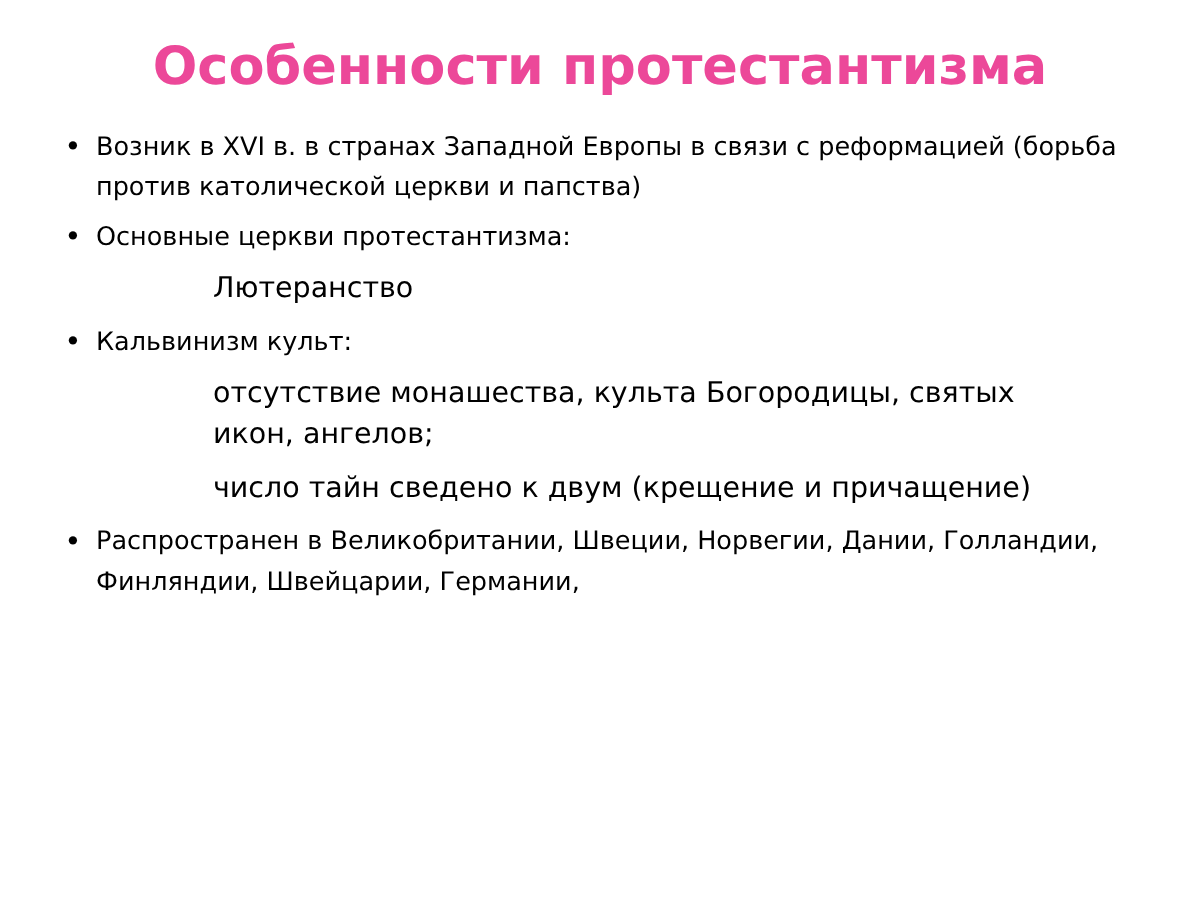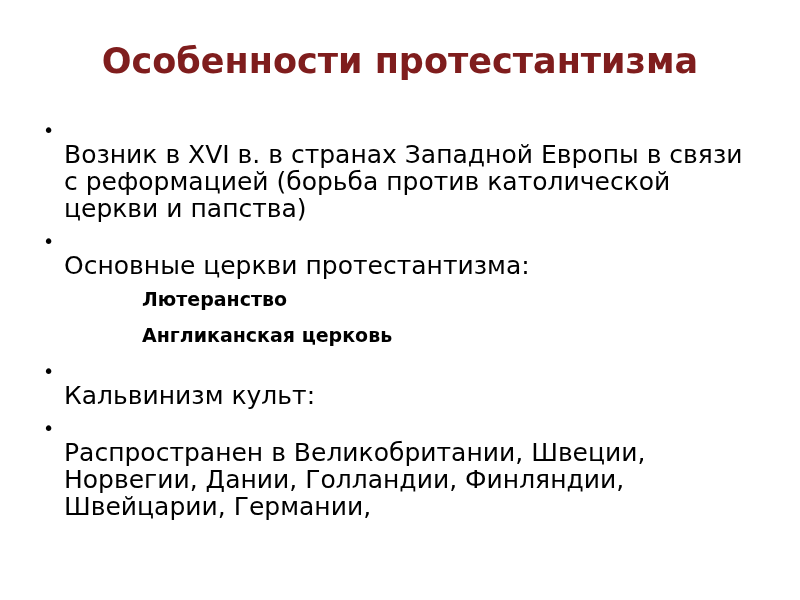--- a/index.html
+++ b/index.html
@@ -19,24 +19,24 @@
     width: 800px;
     height: 600px;
     box-sizing: border-box;
     padding: 0;
   }
   .slide-title {
     font-size: 35px;
     font-weight: bold;
     text-align: center;
     letter-spacing: 0px;
-    margin: 16px;
+    margin: 0;
     padding: 26px 20px 0 20px;
     line-height: 1.1;
-    color: #7f1d1d;
+    color: #ec4899;
   }
   .content {
     margin: 0;
     padding: 20px 34px 0 38px;
   }
   .bullet-row {
     display: flex;
     align-items: flex-start;
     margin-bottom: 2px;
   }
@@ -44,36 +44,34 @@
     flex: 0 0 auto;
     width: 26px;
     font-size: 19px;
     line-height: 27px;
     text-align: left;
     padding-left: 5px;
     box-sizing: border-box;
   }
   .bullet-text {
     flex: 1 1 auto;
-    font-size: 25px;
+    font-size: 17px;
     line-height: 27px;
     padding-right: 10px;
-    margin-top: 24px;
   }
   .sub-item {
     font-size: 19px;
     line-height: 27px;
     margin: 0 0 9px 0;
     padding-left: 104px;
     padding-right: 30px;
   }
   .sub-group {
     margin-top: 7px;
     margin-bottom: 3px;
-    font-weight: bold;
   }
   .level1 {
     margin-bottom: 6px;
   }
 </style>
 </head>
 <body>
 
 <div class="slide">
 
@@ -86,28 +84,31 @@
       <span class="bullet-text">Возник в XVI в. в странах Западной Европы в связи с реформацией (борьба против католической церкви и папства)</span>
     </div>
 
     <div class="bullet-row level1">
       <span class="bullet-mark">•</span>
       <span class="bullet-text">Основные церкви протестантизма:</span>
     </div>
 
     <div class="sub-group">
       <p class="sub-item">Лютеранство</p>
-      <p class="sub-item">Англиканская церковь</p>
     </div>
 
     <div class="bullet-row level1">
       <span class="bullet-mark">•</span>
       <span class="bullet-text">Кальвинизм культ:</span>
     </div>
 
+    <div class="sub-group">
+      <p class="sub-item">отсутствие монашества, культа Богородицы, святых икон, ангелов;</p>
+      <p class="sub-item">число тайн сведено к двум (крещение и причащение)</p>
+    </div>
 
     <div class="bullet-row level1">
       <span class="bullet-mark">•</span>
       <span class="bullet-text">Распространен в Великобритании, Швеции, Норвегии, Дании, Голландии, Финляндии, Швейцарии, Германии,</span>
     </div>
 
   </div>
 </div>
 
 </body></html>

